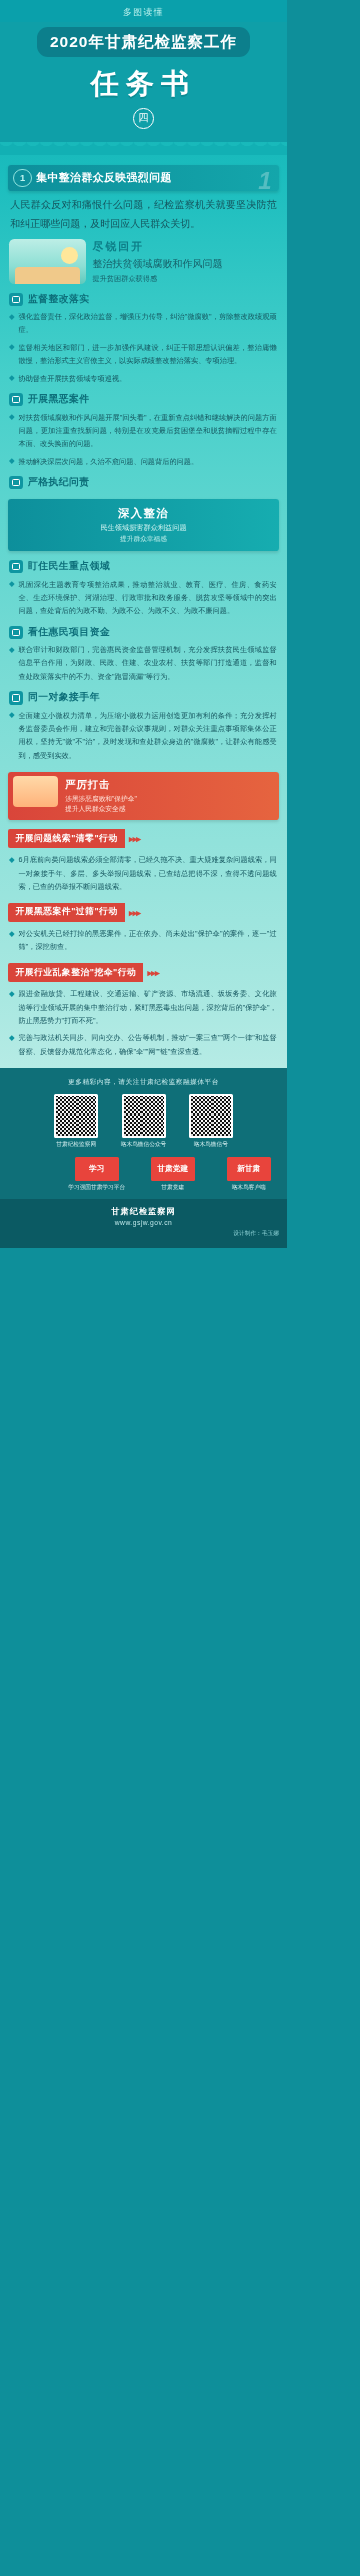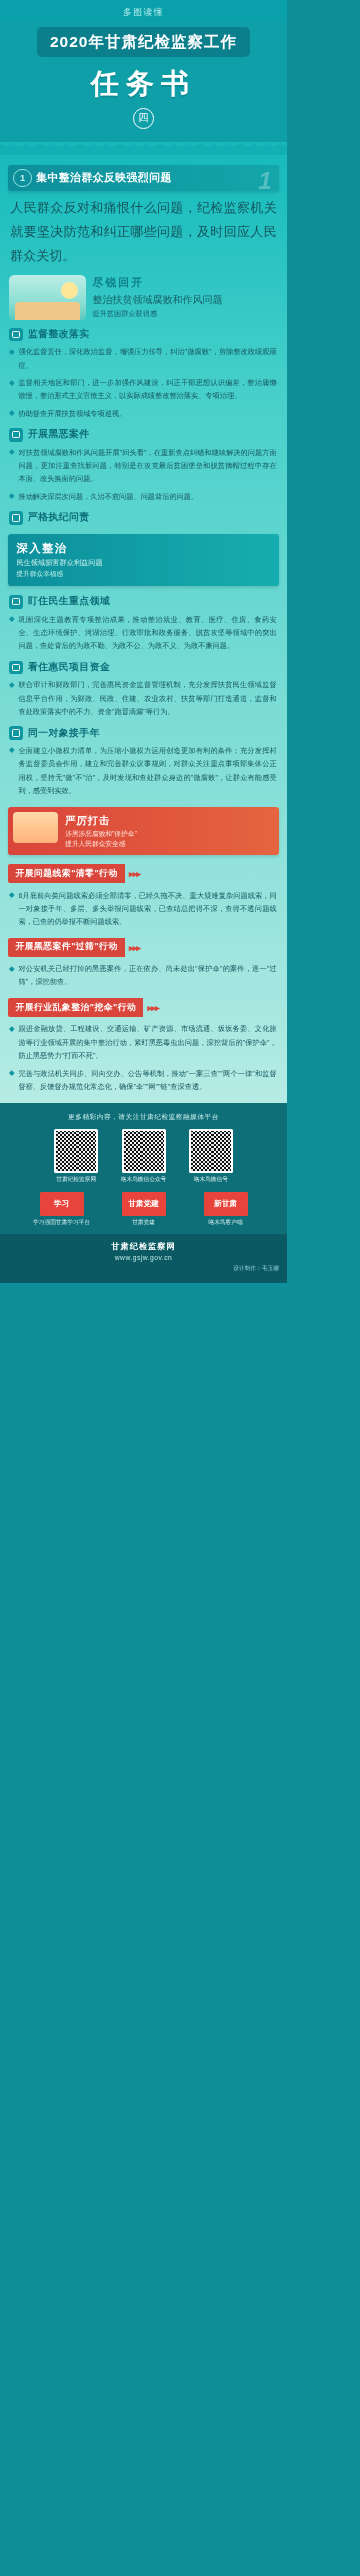--- a/index.html
+++ b/index.html
@@ -35,21 +35,21 @@
     overflow:hidden;
   }
   .hdr-title {
     display:inline-block;
     background:#0c7f8c;
     color:#fff;
     font-size:15.5px;
     font-weight:bold;
     letter-spacing:1px;
     padding:4.1px 13.4px;
-    border-radius:5px;
+    border-radius:11px;
     margin-top:3.1px;
   }
   .hdr-big {
     color:#fff;
     font-size:28px;
     font-weight:bold;
     letter-spacing:7.2px;
     margin-top:8.2px;
     text-shadow:0 1.5px 0 rgba(0,0,0,.12);
   }
@@ -98,21 +98,21 @@
   .sec-head .bignum {
     position:absolute; right:7.2px; top:2.1px;
     font-size:24px; font-weight:bold;
     color:rgba(255,255,255,.28);
     font-style:italic;
   }
 
   
   .para {
     margin:0 10.3px 6.2px;
-    font-size:13px;
+    font-size:10px;
     line-height:1.85;
     color:#14555e;
     text-align:justify;
   }
 
   
   .illus {
     margin:5.2px 9.3px 7.2px;
     display:flex;
     align-items:center;
@@ -188,21 +188,21 @@
     transform:rotate(45deg);
   }
 
   
   .midbanner {
     margin:9.3px 8.2px;
     background:linear-gradient(90deg,#0d8f9b,#16adb0);
     border-radius:3.1px;
     padding:7.2px 8.2px;
     color:#fff;
-    text-align:left;
+    text-align:center;
     position:relative;
     box-shadow:0 1.5px 3.1px rgba(0,0,0,.12);
   }
   .midbanner .m1{font-size:11.3px;font-weight:bold;letter-spacing:1.5px;}
   .midbanner .m2{font-size:7.2px;margin-top:2.1px;color:#d3f4f1;}
   .midbanner .m3{font-size:6.7px;margin-top:1.5px;color:#bdeeea;}
 
   
   .arrow-head {
     margin:9.3px 8.2px 5.2px;
@@ -270,22 +270,22 @@
       repeating-linear-gradient(0deg,#111 0 2.1px,#fff 2.1px 4.1px),
       repeating-linear-gradient(90deg,#111 0 2.1px,#fff 2.1px 4.1px);
     background-blend-mode:difference;
     background-color:#fff;
     border:2.1px solid #fff;
     border-radius:1.5px;
   }
   .qrcell .qn { color:#d8f1f2; font-size:5.7px; line-height:1.4; }
   .logorow {
     display:flex;
-    justify-content:center;
-    gap:24px;
+    justify-content:flex-end;
+    gap:18px;
     padding:3.1px 9.3px 7.2px;
   }
   .logocell { text-align:center; width:58px; }
   .logobox {
     width:44px;height:24px;
     margin:0 auto 2.6px;
     background:#e8443c;
     color:#fff;
     border-radius:1.5px;
     font-size:7.7px;

